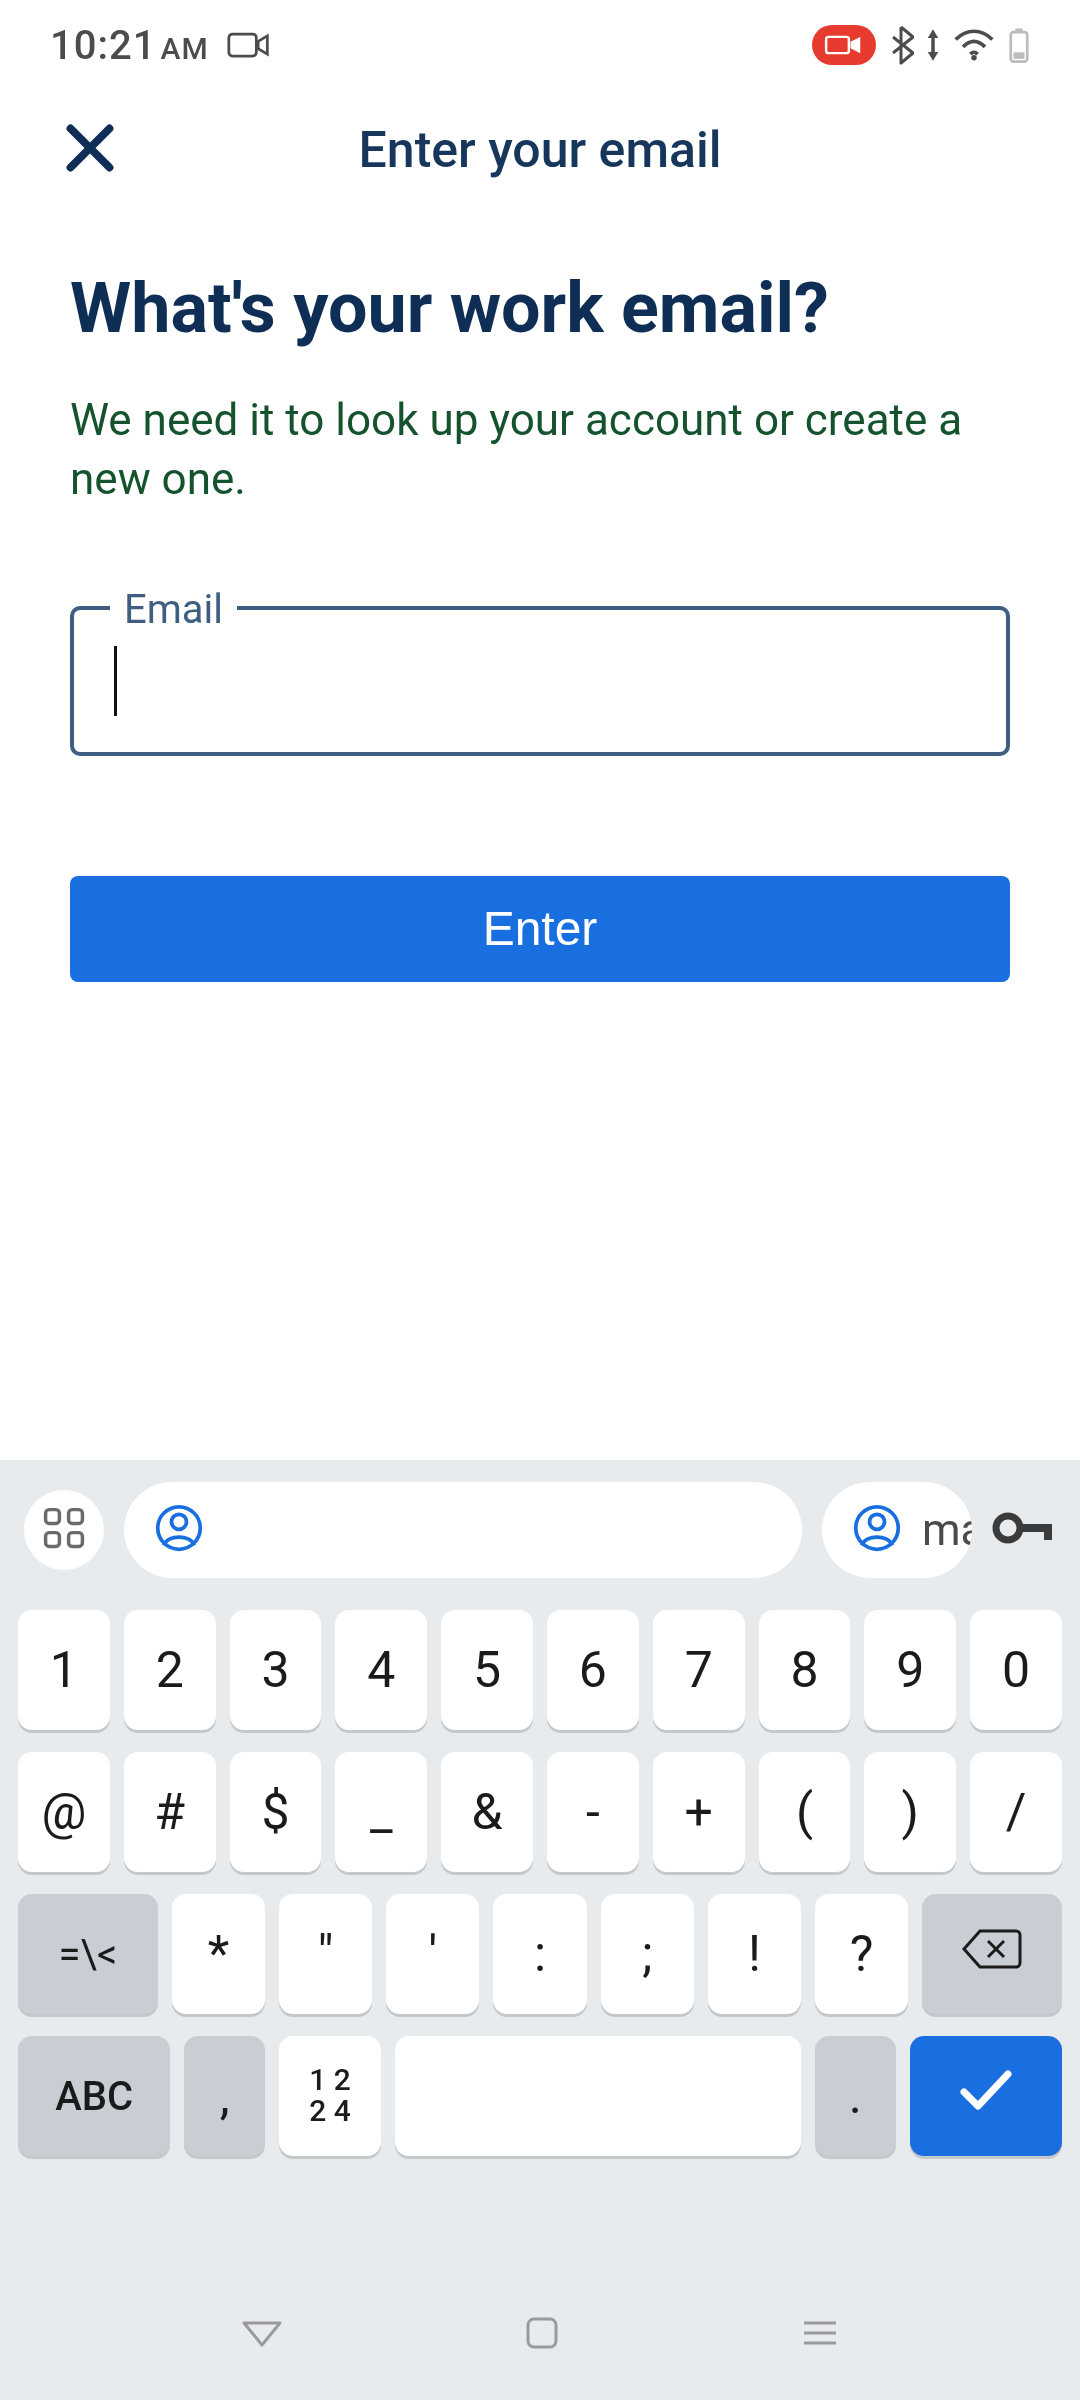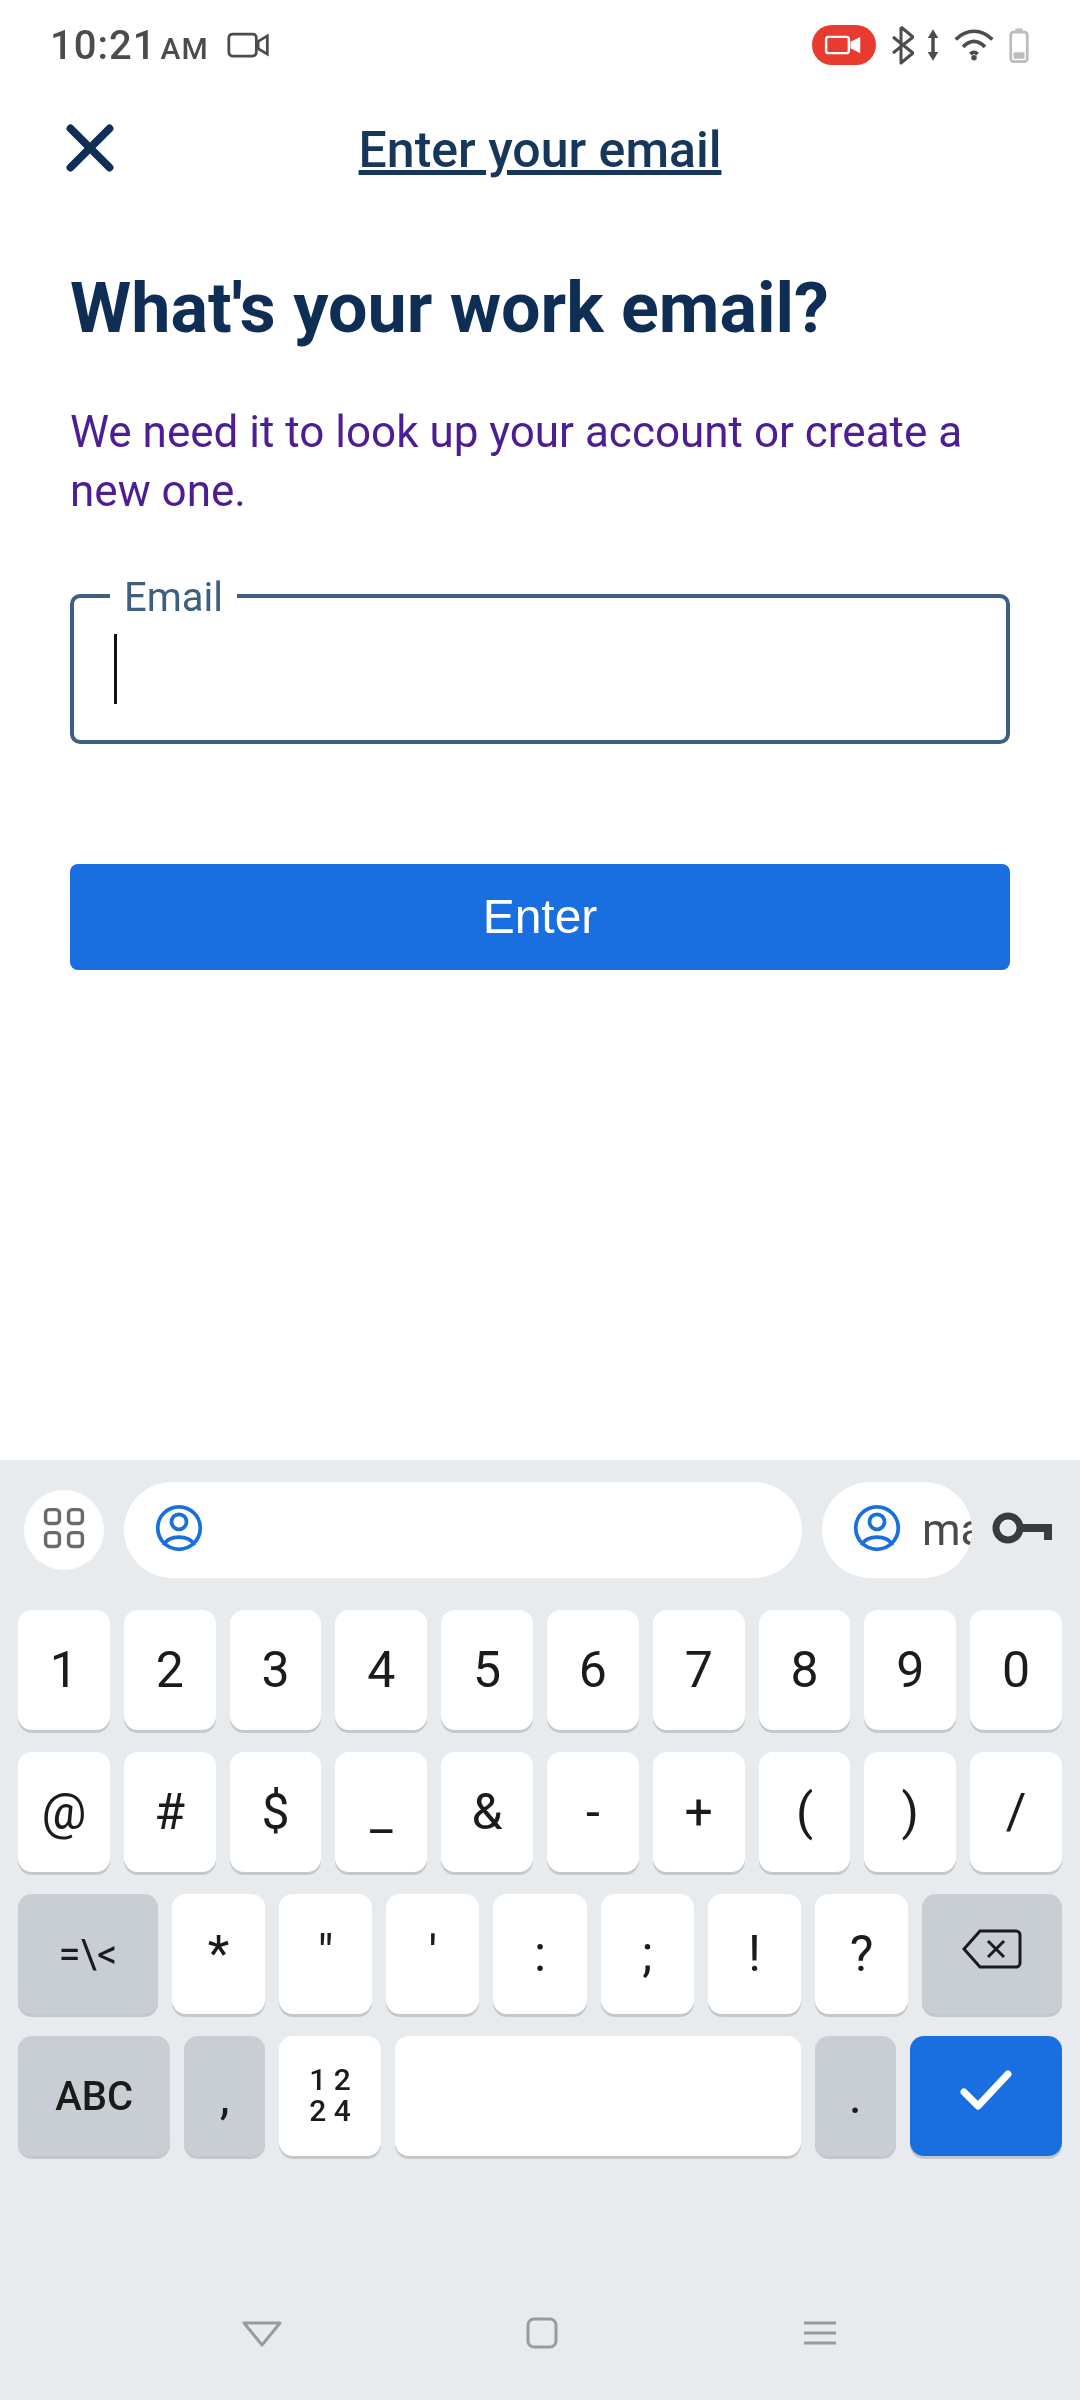--- a/index.html
+++ b/index.html
@@ -12,26 +12,26 @@
   .status-ampm { font-size: 30px; margin-left: 4px; }
   .status-right { display: flex; align-items: center; gap: 12px; }
   .rec-badge { background: #e63b2e; border-radius: 20px; width: 64px; height: 40px; display: flex; align-items: center; justify-content: center; }
   .rec-badge svg { width: 40px; height: 26px; }
   .ic-g { display: inline-flex; align-items: center; justify-content: center; }
 
   
   .app-header { display: flex; align-items: center; height: 120px; padding: 0 60px; position: relative; }
   .close-btn { width: 60px; height: 60px; display: flex; align-items: center; justify-content: center; cursor: pointer; }
   .close-btn svg { width: 52px; height: 52px; }
-  .header-title { position: absolute; left: 50%; transform: translateX(-50%); font-size: 50px; font-weight: 500; color: #17365c; text-decoration: underline; }
+  .header-title { position: absolute; left: 50%; transform: translateX(-50%); font-size: 50px; font-weight: 500; color: #17365c; }
 
   
   .content { padding: 60px 70px 0 70px; }
-  .question { font-size: 70px; font-weight: 700; color: #0f2e55; line-height: 1.1; margin-bottom: 56px; }
-  .subtext { font-size: 44px; font-weight: 400; color: #4c1d95; line-height: 1.35; margin-bottom: 72px; }
+  .question { font-size: 70px; font-weight: 700; color: #0f2e55; line-height: 1.1; margin-bottom: 44px; }
+  .subtext { font-size: 44px; font-weight: 400; color: #14532d; line-height: 1.35; margin-bottom: 96px; }
 
   
   .field-wrap { position: relative; margin-bottom: 120px; }
   .field-box { border: 4px solid #3f5f82; border-radius: 10px; height: 150px; display: flex; align-items: center; padding: 0 40px; }
   .field-label { position: absolute; top: -20px; left: 40px; background: #fff; padding: 0 14px; font-size: 40px; color: #3f5f82; }
   .cursor { width: 3px; height: 70px; background: #111; animation: blink 1s steps(1) infinite; }
   @keyframes blink { 50% { opacity: 0; } }
   .field-input { border: none; outline: none; font-size: 46px; width: 100%; background: transparent; }
 
   

